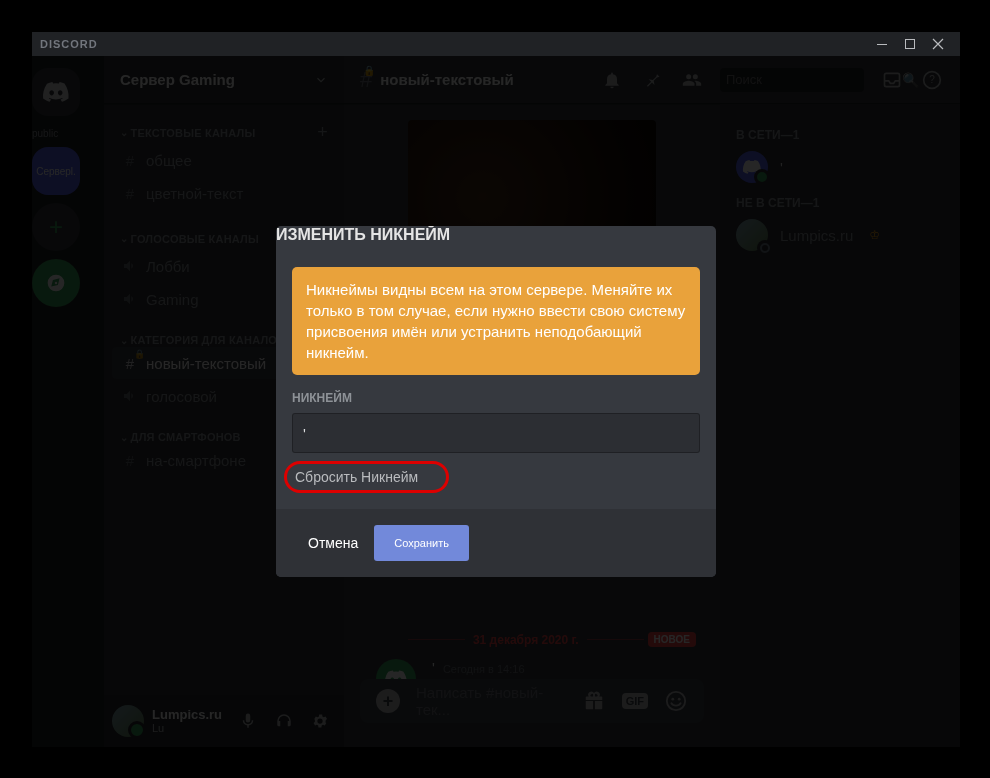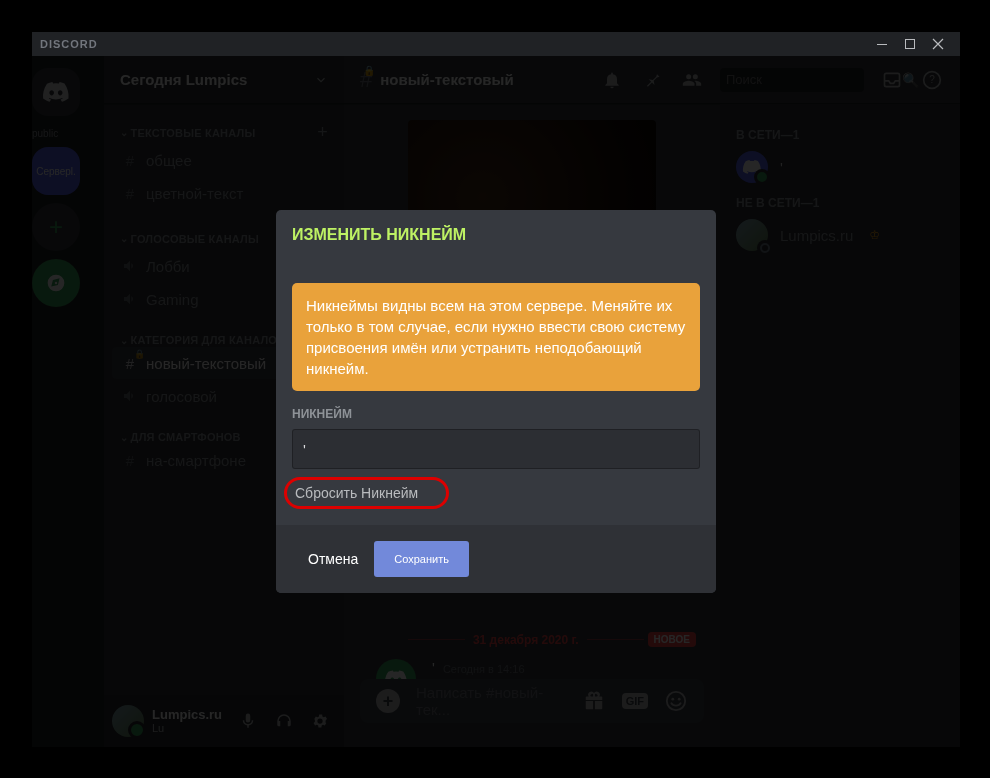--- a/index.html
+++ b/index.html
@@ -81,21 +81,21 @@
 .mem-av svg { width:20px; height:14px; fill:#fff; }
 .mem-av.on::after { content:""; position:absolute; bottom:-2px; right:-2px; width:10px; height:10px; border-radius:50%; background:#3ba55d; border:3px solid #2f3136; }
 .mem-av.off::after { content:""; position:absolute; bottom:-2px; right:-2px; width:6px; height:6px; border-radius:50%; border:2px solid #747f8d; background:#2f3136; box-shadow:0 0 0 3px #2f3136; }
 .mem-av2 { background:linear-gradient(135deg,#8ab 0%,#685 100%); }
 .mem-name { color:#8e9297; font-size:15px; }
 .mem-name.on { color:#dcddde; }
 .crown { color:#faa61a; font-size:12px; margin-left:4px; }
 
 .backdrop { position:absolute; inset:0; background:rgba(0,0,0,0.85); display:flex; align-items:center; justify-content:center; }
 .modal { width:440px; background:#36393f; border-radius:5px; display:flex; flex-direction:column; overflow:hidden; }
-.modal-hdr { padding:16px; color:#bef264; font-size:16px; font-weight:700; }
+.modal-hdr { color:#e5e5e5; font-size:16px; font-weight:700; }
 .modal-body { padding:12px 16px 16px 16px;margin-top:11px; }
 .warn { background:#e9a23b; color:#fff; padding:12px 14px; border-radius:5px; font-size:15px; line-height:1.4; }
 .field-label { color:#8e9297; font-size:12px; font-weight:600; margin-top:16px; margin-bottom:8px; }
 .nick-input { width:100%; height:40px; background:rgba(0,0,0,.18); border:1px solid rgba(0,0,0,.3); border-radius:3px; padding:0 10px; color:#dcddde; font-size:15px; outline:none; }
 .reset-link { color:#b9bbbe; font-size:14px; margin-top:10px; display:inline-block; cursor:pointer; }
 .reset-highlight { display:inline-block; border:3px solid #d00; border-radius:20px; padding:4px 28px 4px 8px; margin-top:8px; margin-left:-8px; }
 .modal-foot { background:#2f3136; padding:16px; display:flex; justify-content:flex-start; }
 .btn-cancel { background:none; border:none; color:#fff; font-size:14px; font-weight:500; padding:10px 16px; cursor:pointer; }
 .btn-save { background:#7289da; border:none; color:#fff; font-size:11px; font-weight:500; padding:10px 20px; border-radius:3px; cursor:pointer; }
 svg { display:block; }
@@ -138,21 +138,21 @@
       <div class="srv-round srv-explore">
         <svg width="20" height="20" viewBox="0 0 24 24" fill="#fff">
             <path d="M12 2a10 10 0 1 0 0 20 10 10 0 0 0 0-20zm2.3 12.3l-8 2 2-8 8-2-2 8z"></path>
             <circle cx="12" cy="12" r="1.5"></circle>
           </svg>
       </div>
     </div>
 
     <div class="channels">
       <div class="server-header">
-        <span>Сегодня Lumpics</span>
+        <span>Сервер Gaming</span>
         <span class="chev">
             <svg width="14" height="14" viewBox="0 0 24 24" fill="none" stroke="currentColor" stroke-width="2">
               <polyline points="6 9 12 15 18 9"></polyline>
             </svg>
           </span>
       </div>
 
       <div class="cat">
         <div class="cat-head">
           <span class="arrow">⌄</span>

